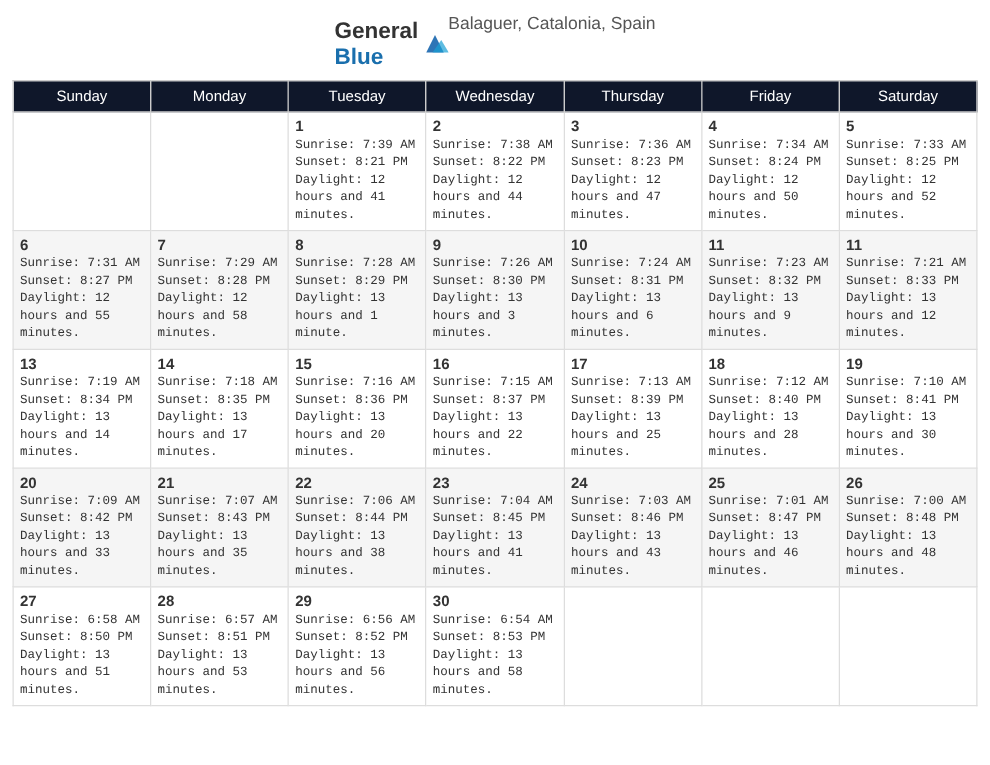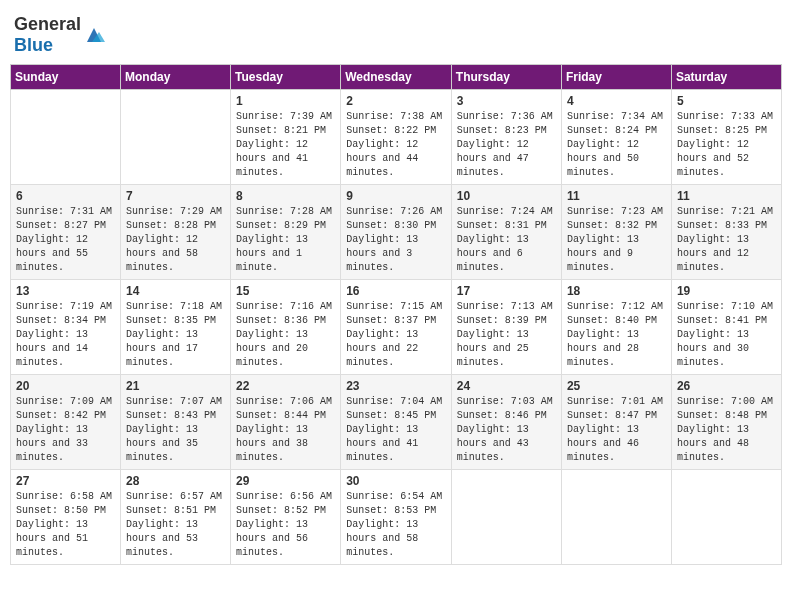--- a/index.html
+++ b/index.html
@@ -5,21 +5,21 @@
     * { box-sizing: border-box; margin: 0; padding: 0; }
     body {
       font-family: Arial, sans-serif;
       background: #fff;
       width: 792px;
       min-height: 612px;
       padding: 10px;
     }
     .header-area {
       display: flex;
-      justify-content: space-between;
+      justify-content: center;
       align-items: flex-start;
       margin-bottom: 8px;
       padding: 0 4px;
     }
     .logo {
       display: flex;
       align-items: center;
       margin-top: 4px;
     }
     .logo-text-general {
@@ -49,26 +49,26 @@
     .location-title {
       font-size: 14px;
       color: #555;
     }
     .calendar-table {
       width: 100%;
       border-collapse: collapse;
       border: 1px solid #ccc;
     }
     .calendar-table th {
-      background-color: #701a75;
+      background-color: #0f172a;
       color: #fff;
       font-size: 12px;
-      font-weight: bold;
+      font-weight: normal;
       padding: 5px 4px;
-      text-align: left;
+      text-align: center;
       border: 1px solid #ccc;
     }
     .calendar-table td {
       vertical-align: top;
       padding: 4px 5px;
       border: 1px solid #ddd;
       font-size: 10px;
       color: #333;
       width: 113px;
       min-height: 80px;
@@ -104,20 +104,21 @@
     <div>
       <span class="logo-text-general">General</span><br>
       <span class="logo-text-blue">Blue</span>
     </div>
     <svg class="logo-icon" viewBox="0 0 22 22">
       <polygon points="4,18 11,4 18,18" fill="#2e75b6"></polygon>
       <polygon points="9,18 16,8 22,18" fill="#1a9fd4" opacity="0.7"></polygon>
     </svg>
   </div>
   <div class="title-area">
+    <div class="location-title">Balaguer, Catalonia, Spain</div>
   </div>
 </div>
 
 <table class="calendar-table">
   <thead>
     <tr id="header-row">
     <th>Sunday</th>
         <th>Monday</th>
         <th>Tuesday</th>
         <th>Wednesday</th>

